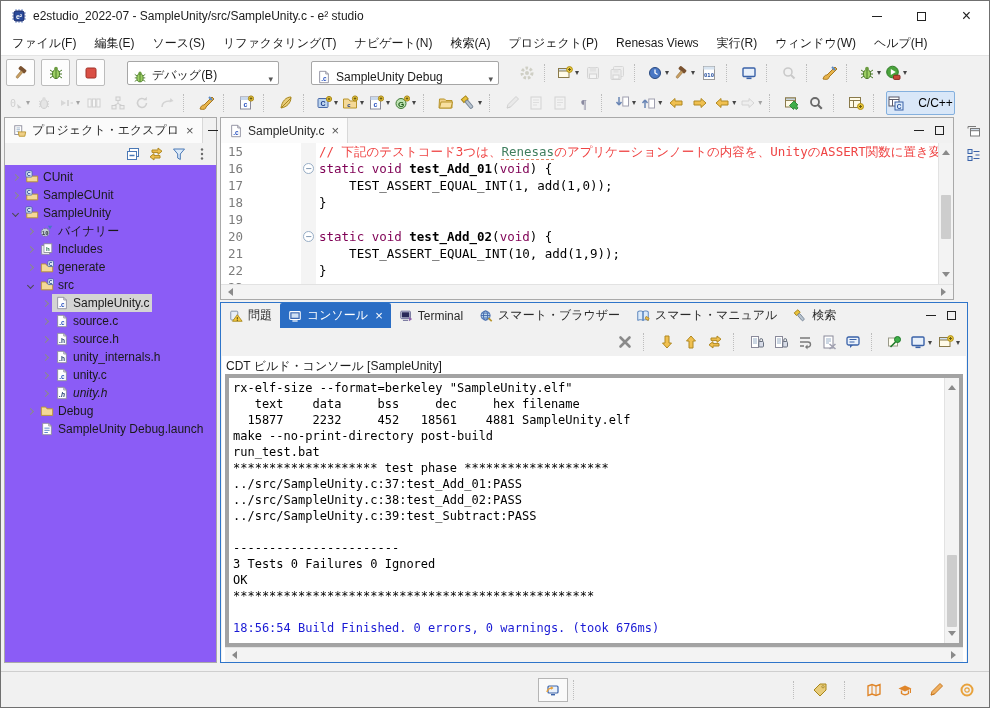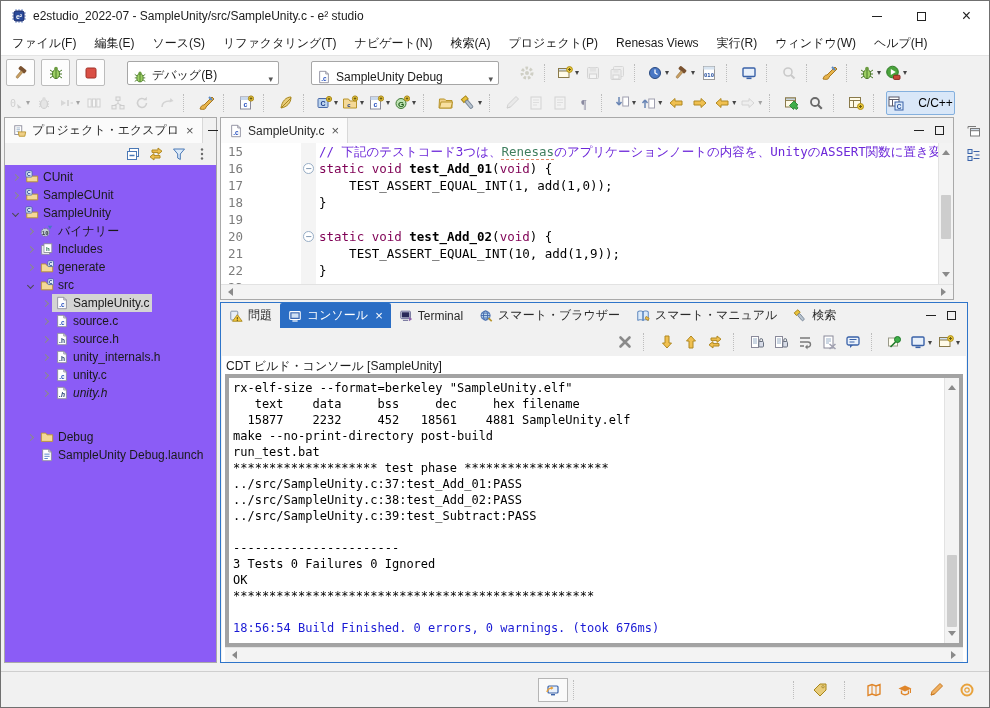--- a/index.html
+++ b/index.html
@@ -63,21 +63,21 @@
   .selwrap{display:flex;align-items:center;gap:4px;padding:0 3px;height:18px;white-space:nowrap}
   .trow.selected .selwrap{background:#d4d4d4}
   
   .edbody{flex:1;display:flex;background:#fff;overflow:hidden;position:relative}
   .edlines{flex:1;overflow:hidden}
   .cl{height:17px;display:flex;white-space:pre;font:12.5px/17px "DejaVu Sans Mono",monospace}
   .lnum{width:80px;flex:none;color:#7c7c7c;background:#fff;padding-left:7px}
   .fold{width:15px;flex:none;background:#f4f4f4;display:flex;align-items:center;justify-content:center}
   .fm{width:11px;height:11px;border:1px solid #98aec6;border-radius:50%;color:#6a86a5;font-size:10px;line-height:9px;text-align:center;background:#fff}
   .ctext{padding-left:3px}
-  .sg-cm{color:#6d28d9}
+  .sg-cm{color:#ef4444}
   .sg-cmm{color:#3f7f5f;border-bottom:1px dashed #e08a6a}
   .sg-kw{color:#7f0055;font-weight:normal}
   .sg-fn{font-weight:bold;color:#000}
   .sg-pl{color:#000}
   
   .vsb{width:15px;flex:none;background:#f3f3f3;border-left:1px solid #e2e2e2;position:relative}
   .vsb .thumb{position:absolute;left:2px;right:2px;background:#cdcdcd;border-radius:1px}
   .hsb{height:15px;flex:none;background:#f3f3f3;border-top:1px solid #e2e2e2;display:flex;align-items:center;justify-content:space-between;padding:0 3px}
   .tri{width:0;height:0;display:inline-block}
   .tri-up{border:4px solid transparent;border-bottom:5px solid #8a8a8a;position:absolute;top:3px;left:3px}
@@ -883,21 +883,21 @@
                 <svg viewBox="0 0 16 16">
                   <path d="M3 1.5h7l3 3V14.5H3z" fill="#fff" stroke="#8a8a9a"></path>
                   <path d="M10 1.5v3h3" fill="none" stroke="#8a8a9a"></path>
                   <text x="8" y="12.5" font-size="7.5" text-anchor="middle" fill="#203a70" font-weight="bold">.h</text>
                 </svg>
               </span>
               <span>unity.h</span>
             </span>
           </div>
 
-          <div class="trow" style="padding-left: 18px; margin-top: 26px;">
+          <div class="trow" style="padding-left: 18px;">
             <span class="twisty tw-collapsed">
               <span class="chev"></span>
             </span>
             <span class="selwrap">
               <span class="ic small">
                 <svg viewBox="0 0 16 16">
                   <path d="M1.5 3.5h5l1.5 2h6.5V13h-13z" fill="#f4d998" stroke="#b8942a"></path>
                 </svg>
               </span>
               <span>Debug</span>

